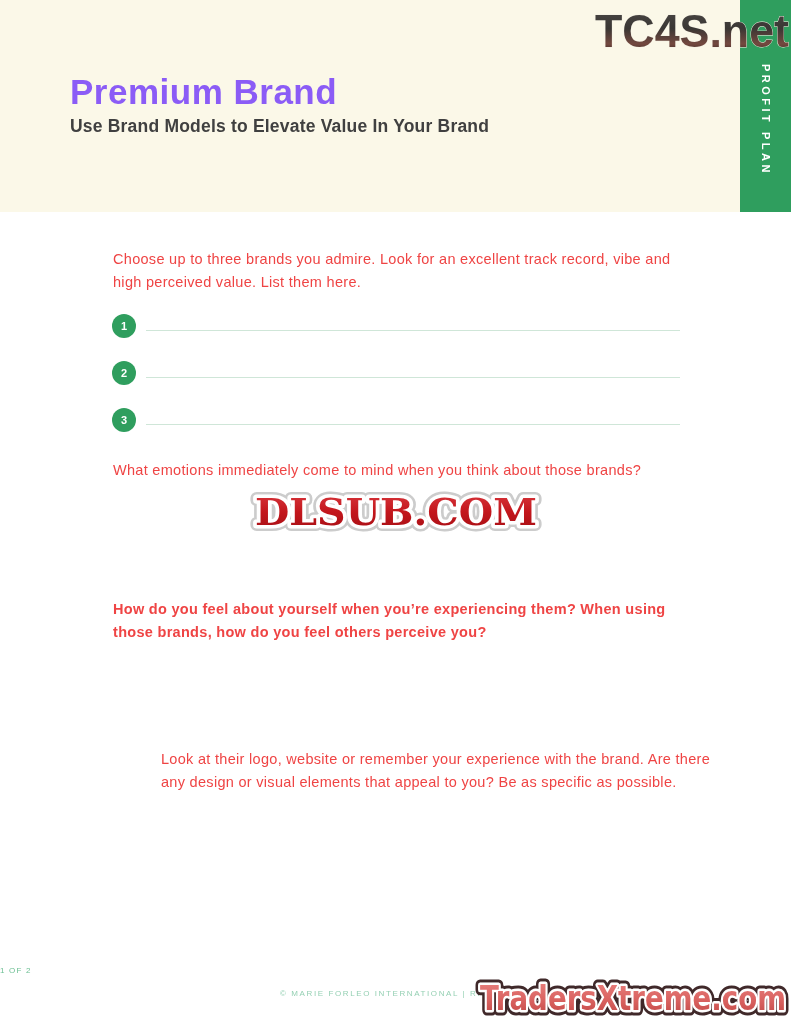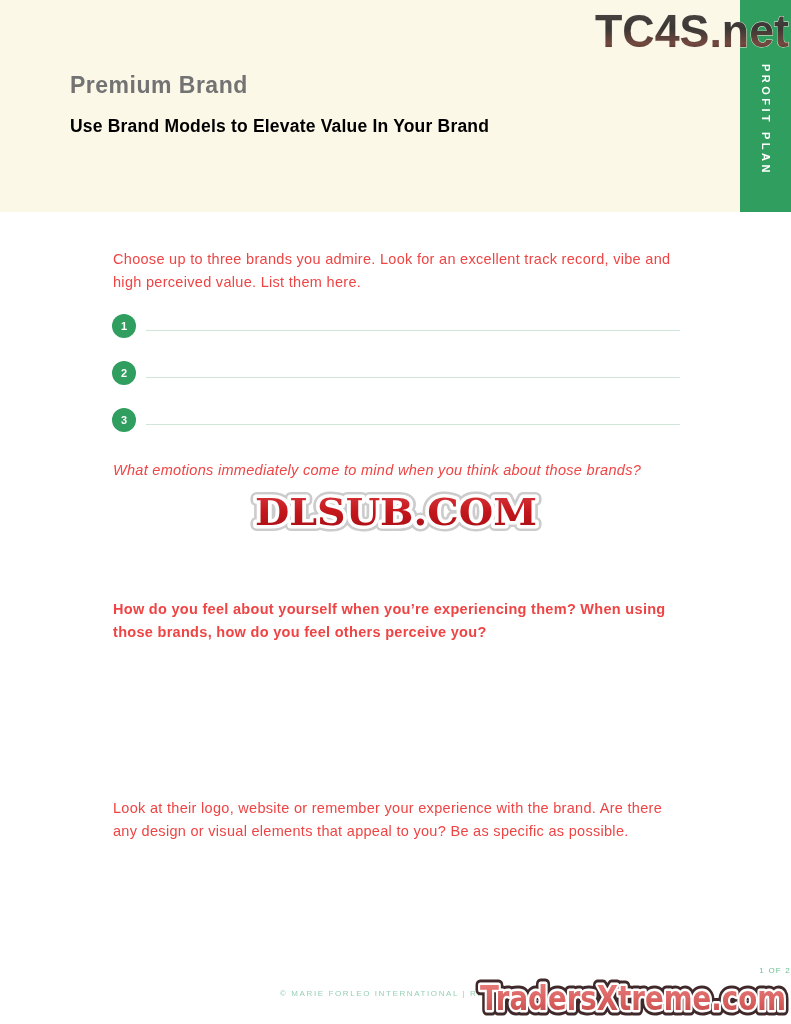--- a/index.html
+++ b/index.html
@@ -15,32 +15,32 @@
   
   .header-band {
     position: absolute;
     top: 0; left: 0;
     width: 791px; height: 212px;
     background: #fbf8e8;
   }
   .page-title {
     position: absolute;
     left: 70px; top: 72px;
-    font-size: 23px;
+    font-size: 35px;
     font-weight: bold;
     letter-spacing: 0.5px;
-    color: #737373;
+    color: #8b5cf6;
   }
   .page-subtitle {
     position: absolute;
     left: 70px; top: 116px;
     font-size: 17.5px;
     font-weight: bold;
     letter-spacing: 0.2px;
-    color: #000000;
+    color: #404040;
   }
   
   .profit-tab {
     position: absolute;
     left: 740px; top: 0;
     width: 51px; height: 212px;
     background: #2f9e5e;
     display: flex;
     align-items: center;
     justify-content: center;
@@ -59,23 +59,23 @@
   .q {
     position: absolute;
     left: 113px;
     width: 572px;
     font-size: 14.5px;
     line-height: 23px;
     letter-spacing: 0.3px;
     color: #ef4444;
   }
   .q1 { top: 248px; }
-  .q2 { top: 459px; font-style: italic; }
+  .q2 { top: 459px; }
   .q3 { top: 598px; font-weight: bold; }
-  .q4 { top: 797px; }
+  .q4 { top: 748px; margin-left: 48px; }
   
   .num-row {
     position: absolute;
     left: 112px;
     width: 568px;
     height: 24px;
   }
   .row1 { top: 314px; }
   .row2 { top: 361px; }
   .row3 { top: 408px; }
@@ -95,21 +95,21 @@
     position: absolute;
     left: 34px; top: 0;
     width: 534px; height: 17px;
     border-bottom: 1.5px solid #cfe6d8;
   }
   
   .footer-page-indicator {
     position: absolute;
     top: 966px; left: 0;
     width: 791px;
-    text-align: right;
+    text-align: left;
     font-size: 8px;
     letter-spacing: 1.2px;
     color: #6cbf93;
   }
   .footer-copyright {
     position: absolute;
     top: 989px; left: 280px;
     font-size: 8px;
     letter-spacing: 1.6px;
     color: #95d0b3;

